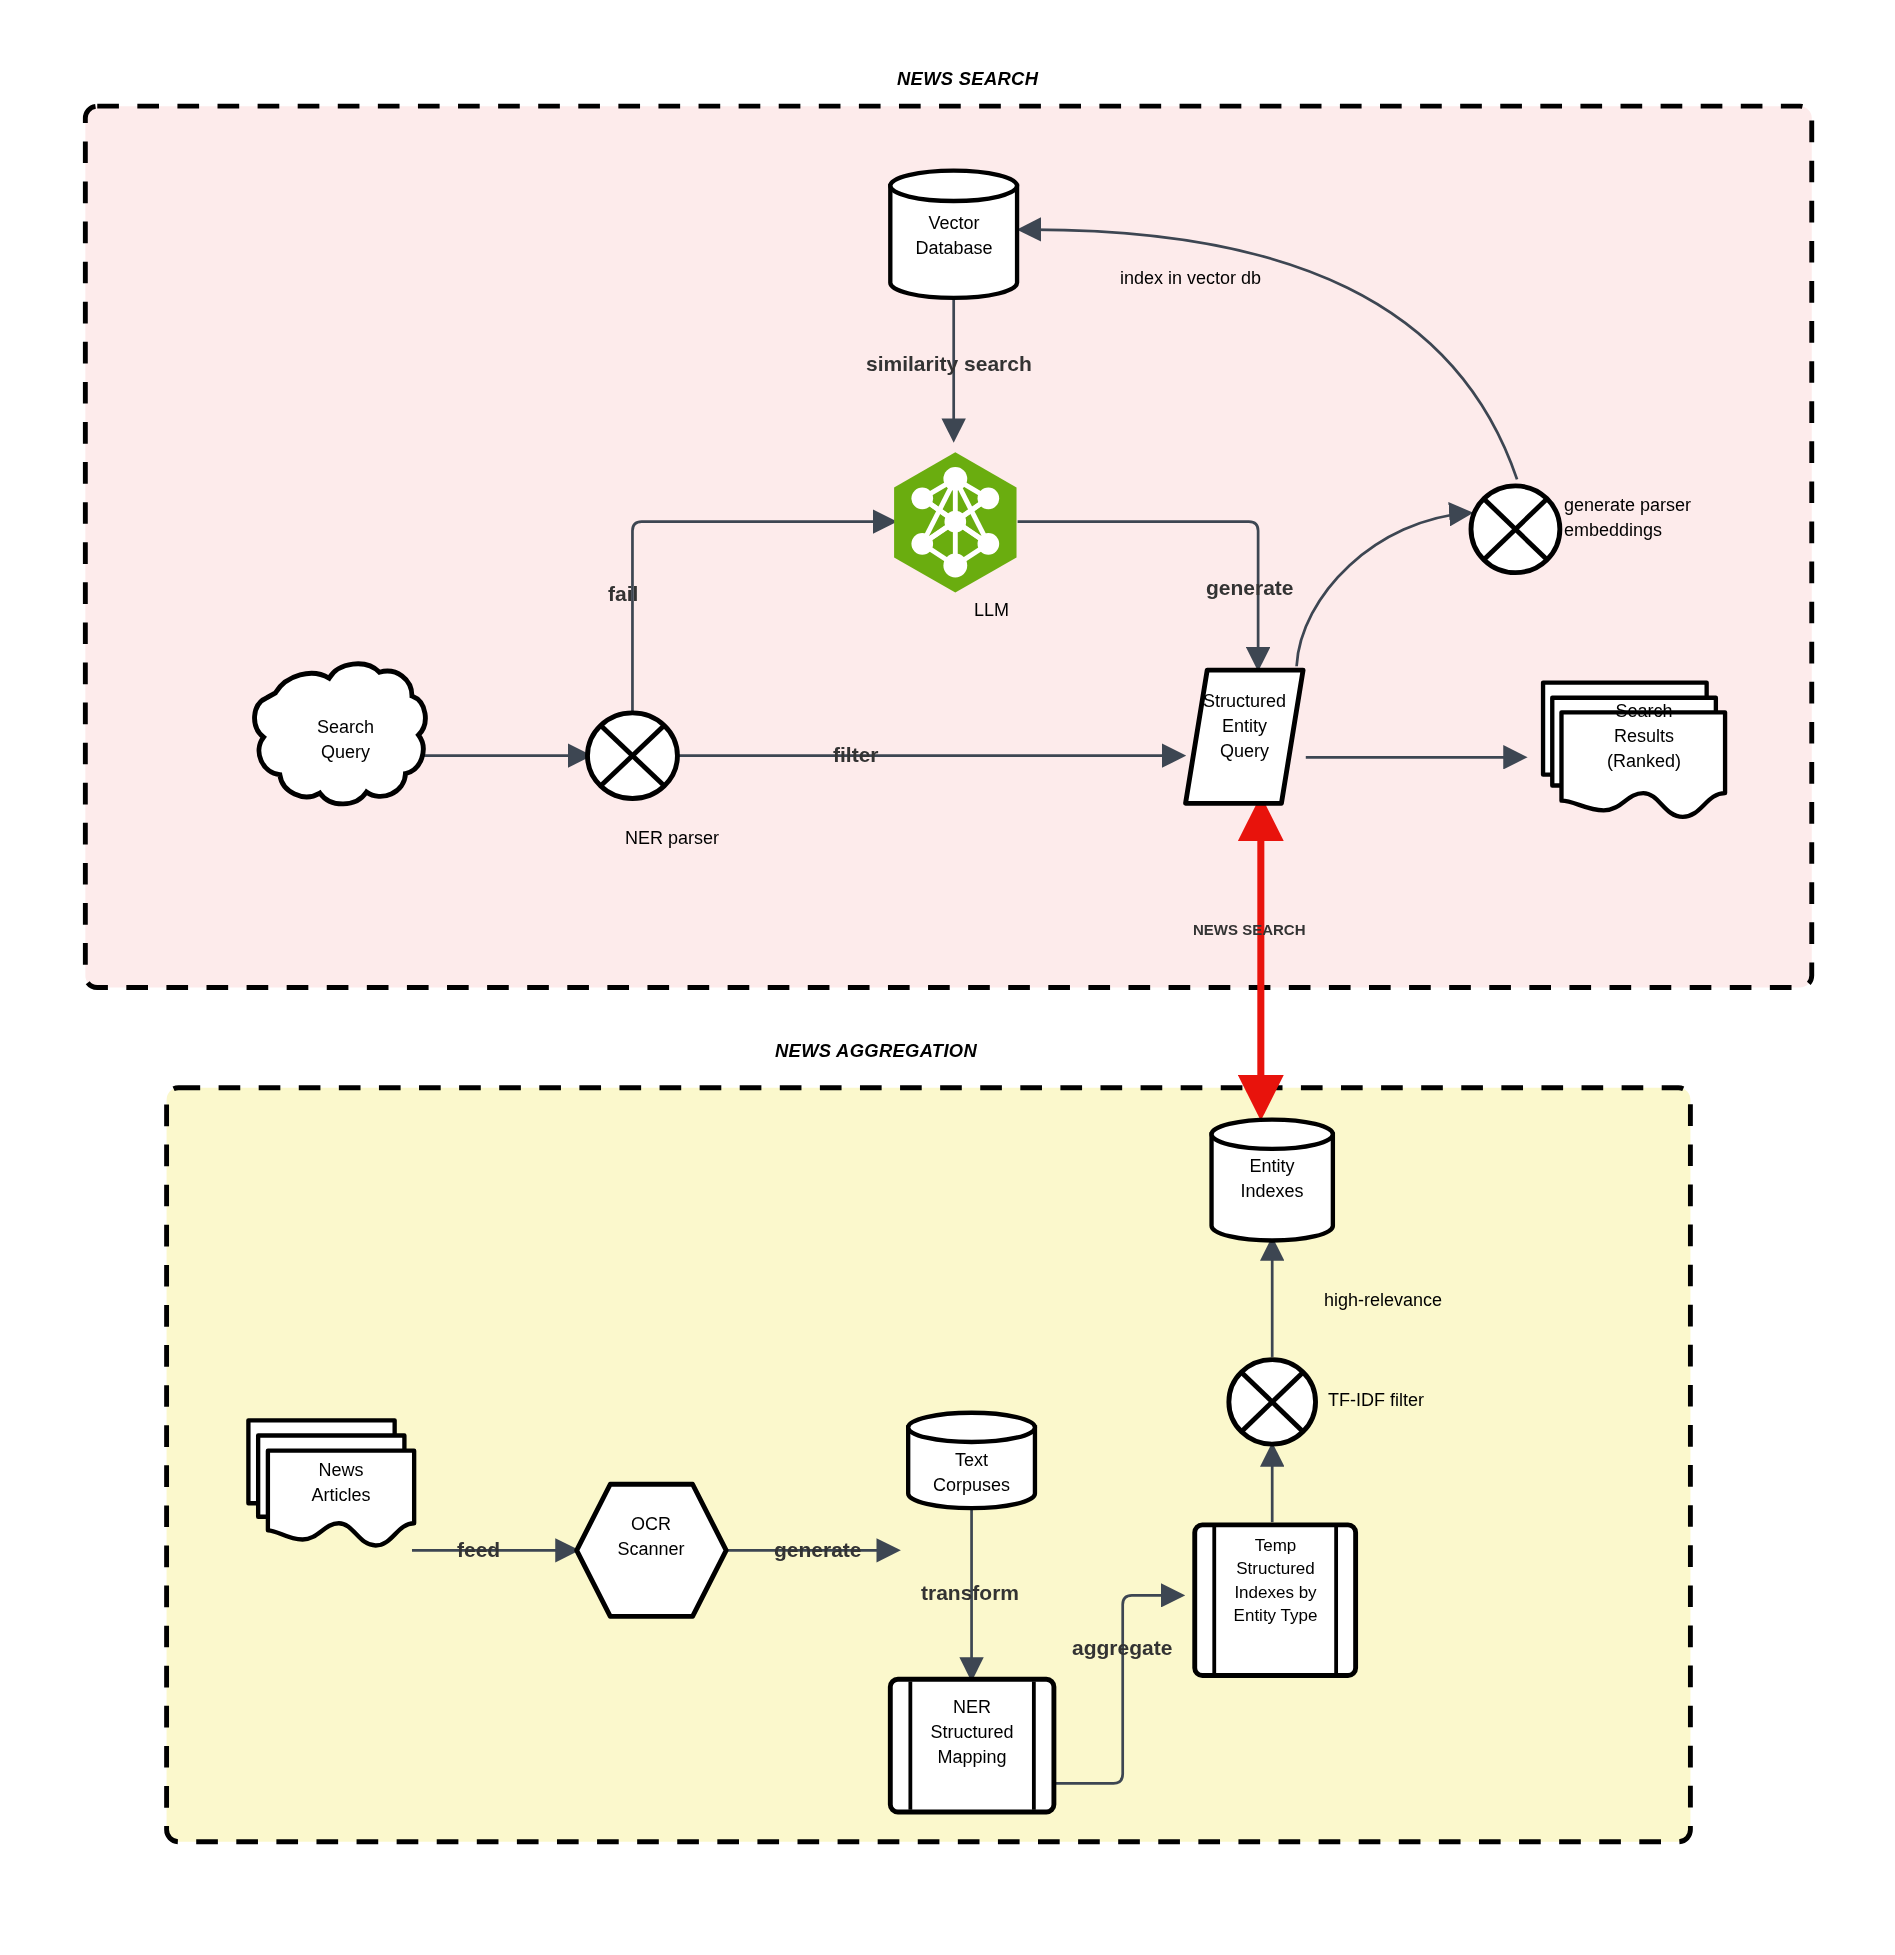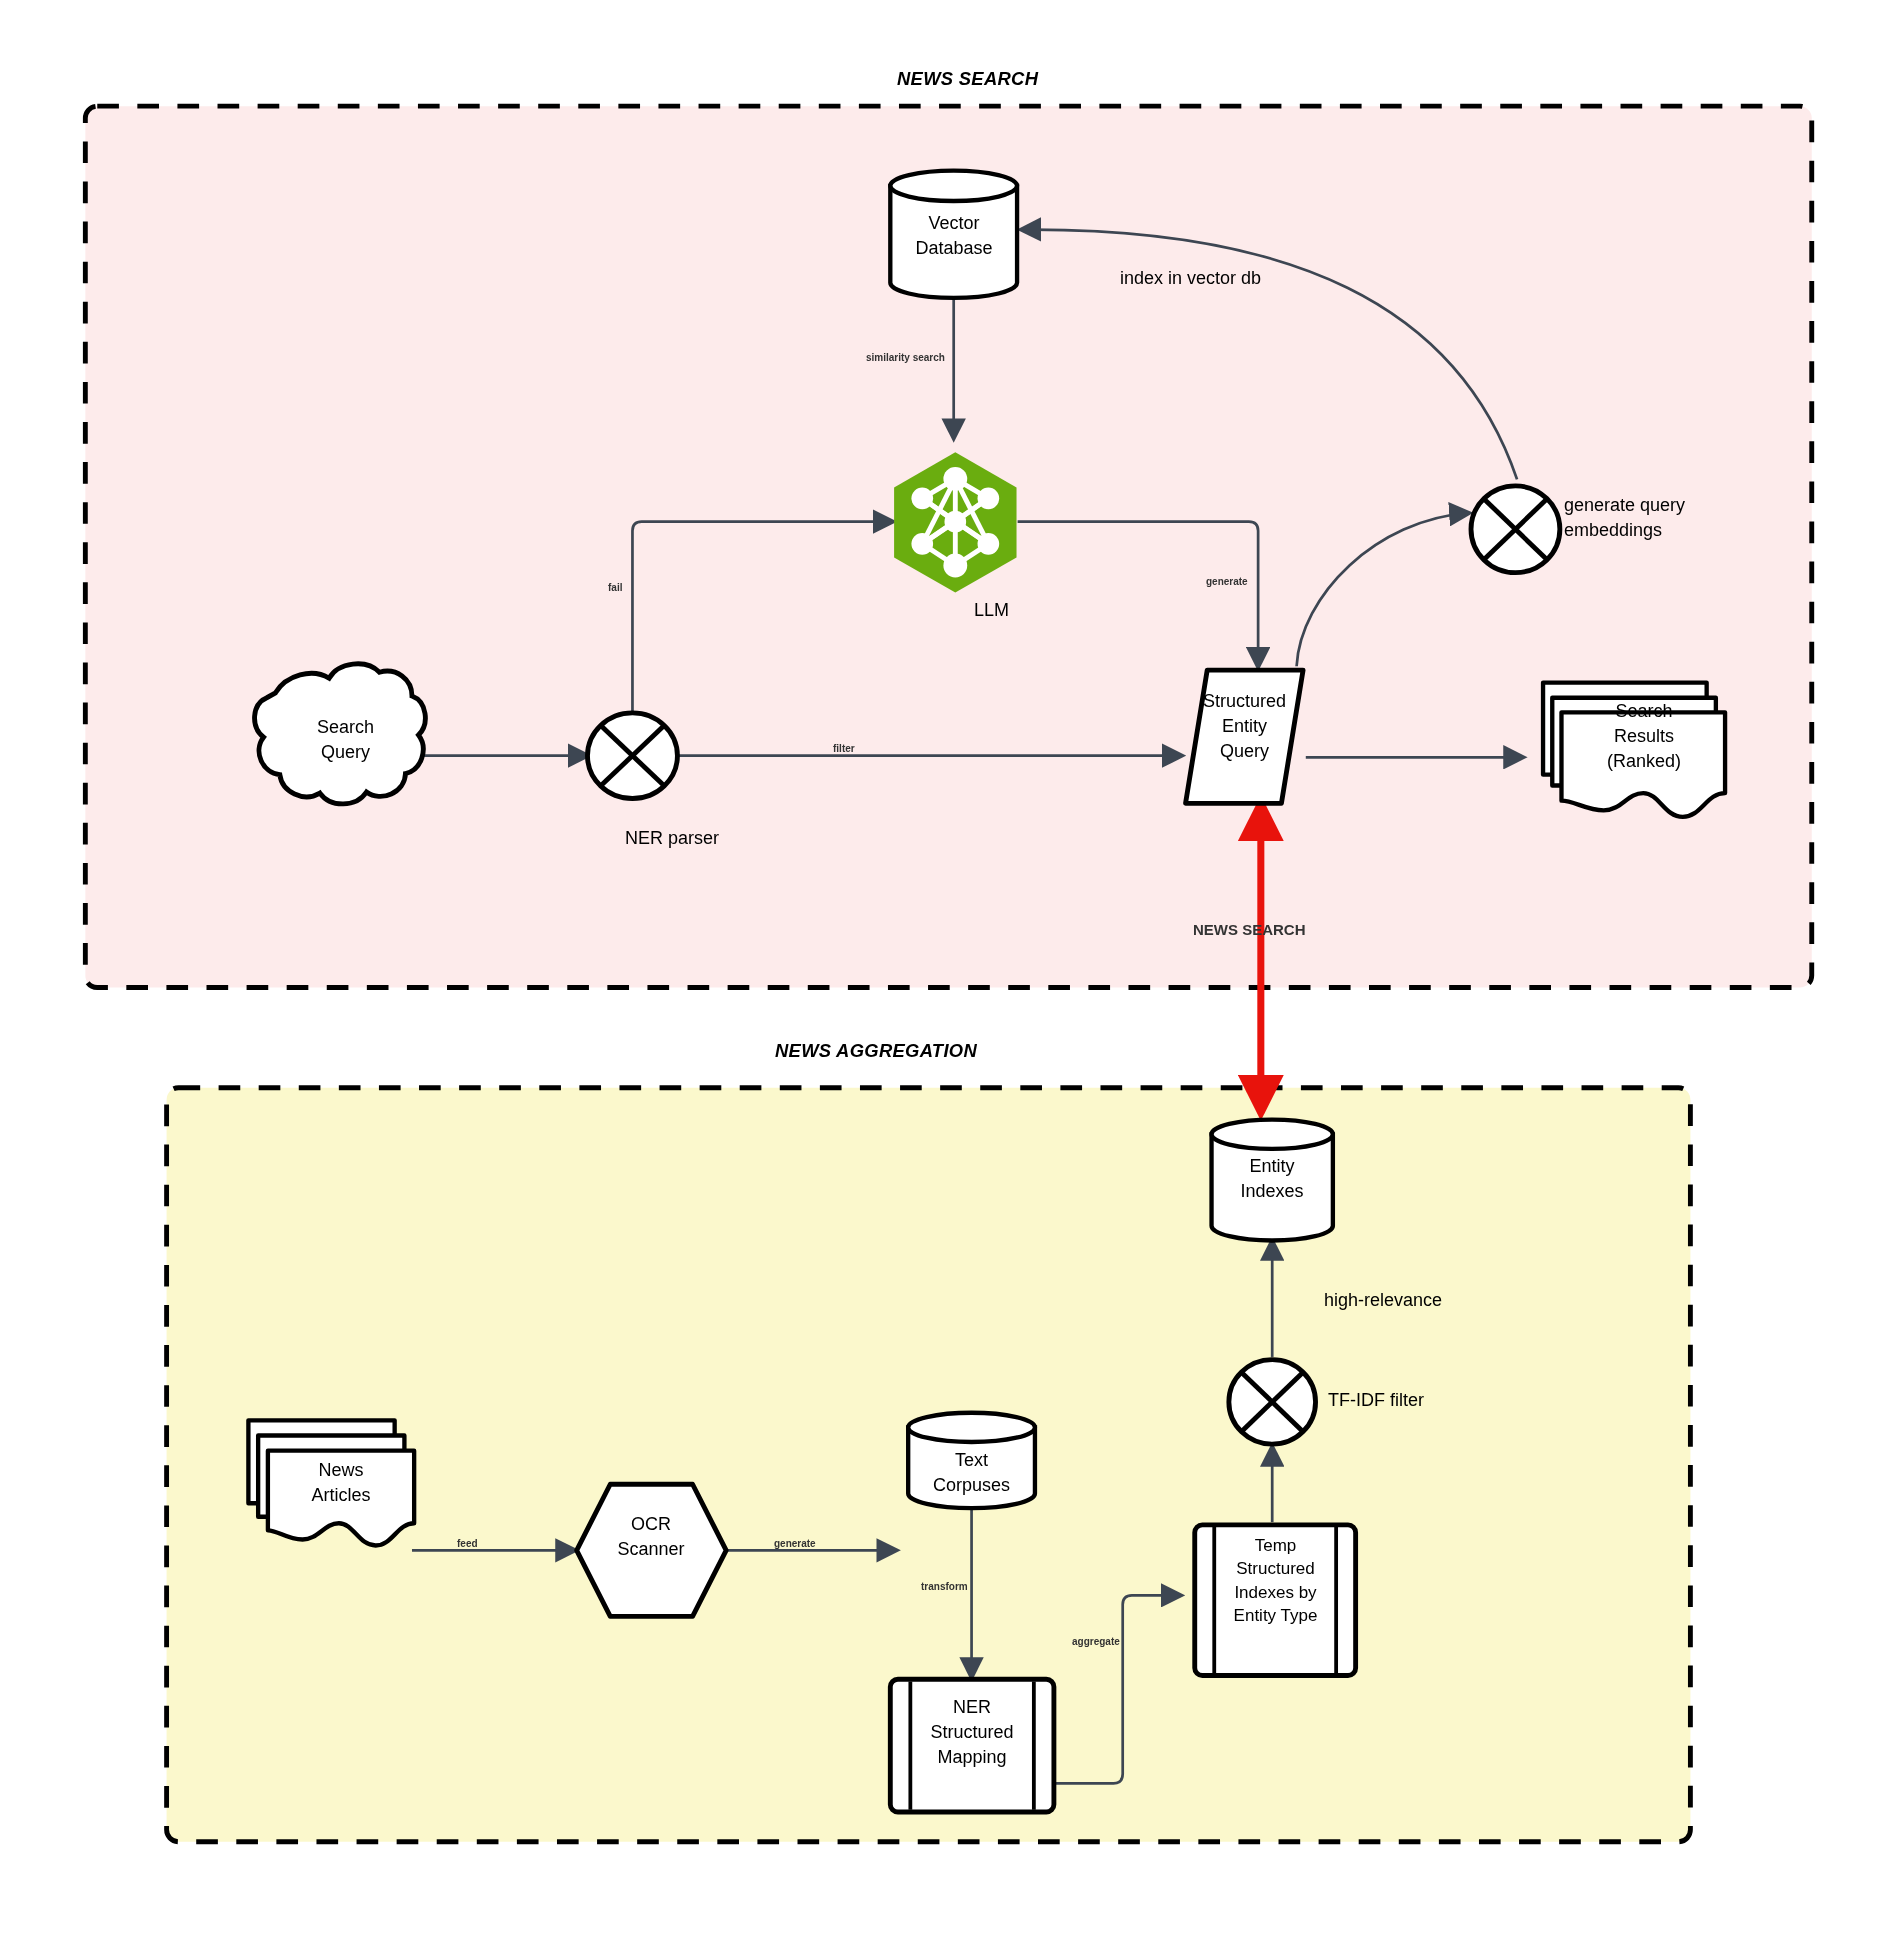--- a/index.html
+++ b/index.html
@@ -34,21 +34,21 @@
   .ext-label {
     position:absolute;
     font-size: 18px;
     color:#000;
     text-align:right;
     line-height:1.38;
     white-space:pre-line;
   }
   .edge-label {
     position:absolute;
-    font-size: 10px;
+    font-size: 21px;
     font-weight: bold;
     color:#333333;
     white-space:nowrap;
     text-align:center;
   }
   .edge-label-plain {
     position:absolute;
     font-size: 18px;
     font-weight: normal;
     color:#000;
@@ -284,21 +284,21 @@
   <div class="ext-label" style="left:546px; top:826px; width:173px;">NER parser</div>
 
   <div class="node-label" style="left:1182px; top:689px; width:125px;">Structured
 Entity
 Query</div>
 
   <div class="node-label" style="left:1571px; top:699px; width:146px;">Search
 Results
 (Ranked)</div>
 
-  <div class="ext-label" style="left:1564px; top:493px; width:179px; text-align:left;">generate query
+  <div class="ext-label" style="left:1564px; top:493px; width:179px; text-align:left;">generate parser
 embeddings</div>
 
   <div class="node-label" style="left:1207px; top:1154px; width:130px;">Entity
 Indexes</div>
 
   <div class="ext-label" style="left:1328px; top:1388px; width:179px; text-align:left;">TF-IDF filter</div>
 
   <div class="node-label" style="left:268px; top:1458px; width:146px;">News
 Articles</div>
 

